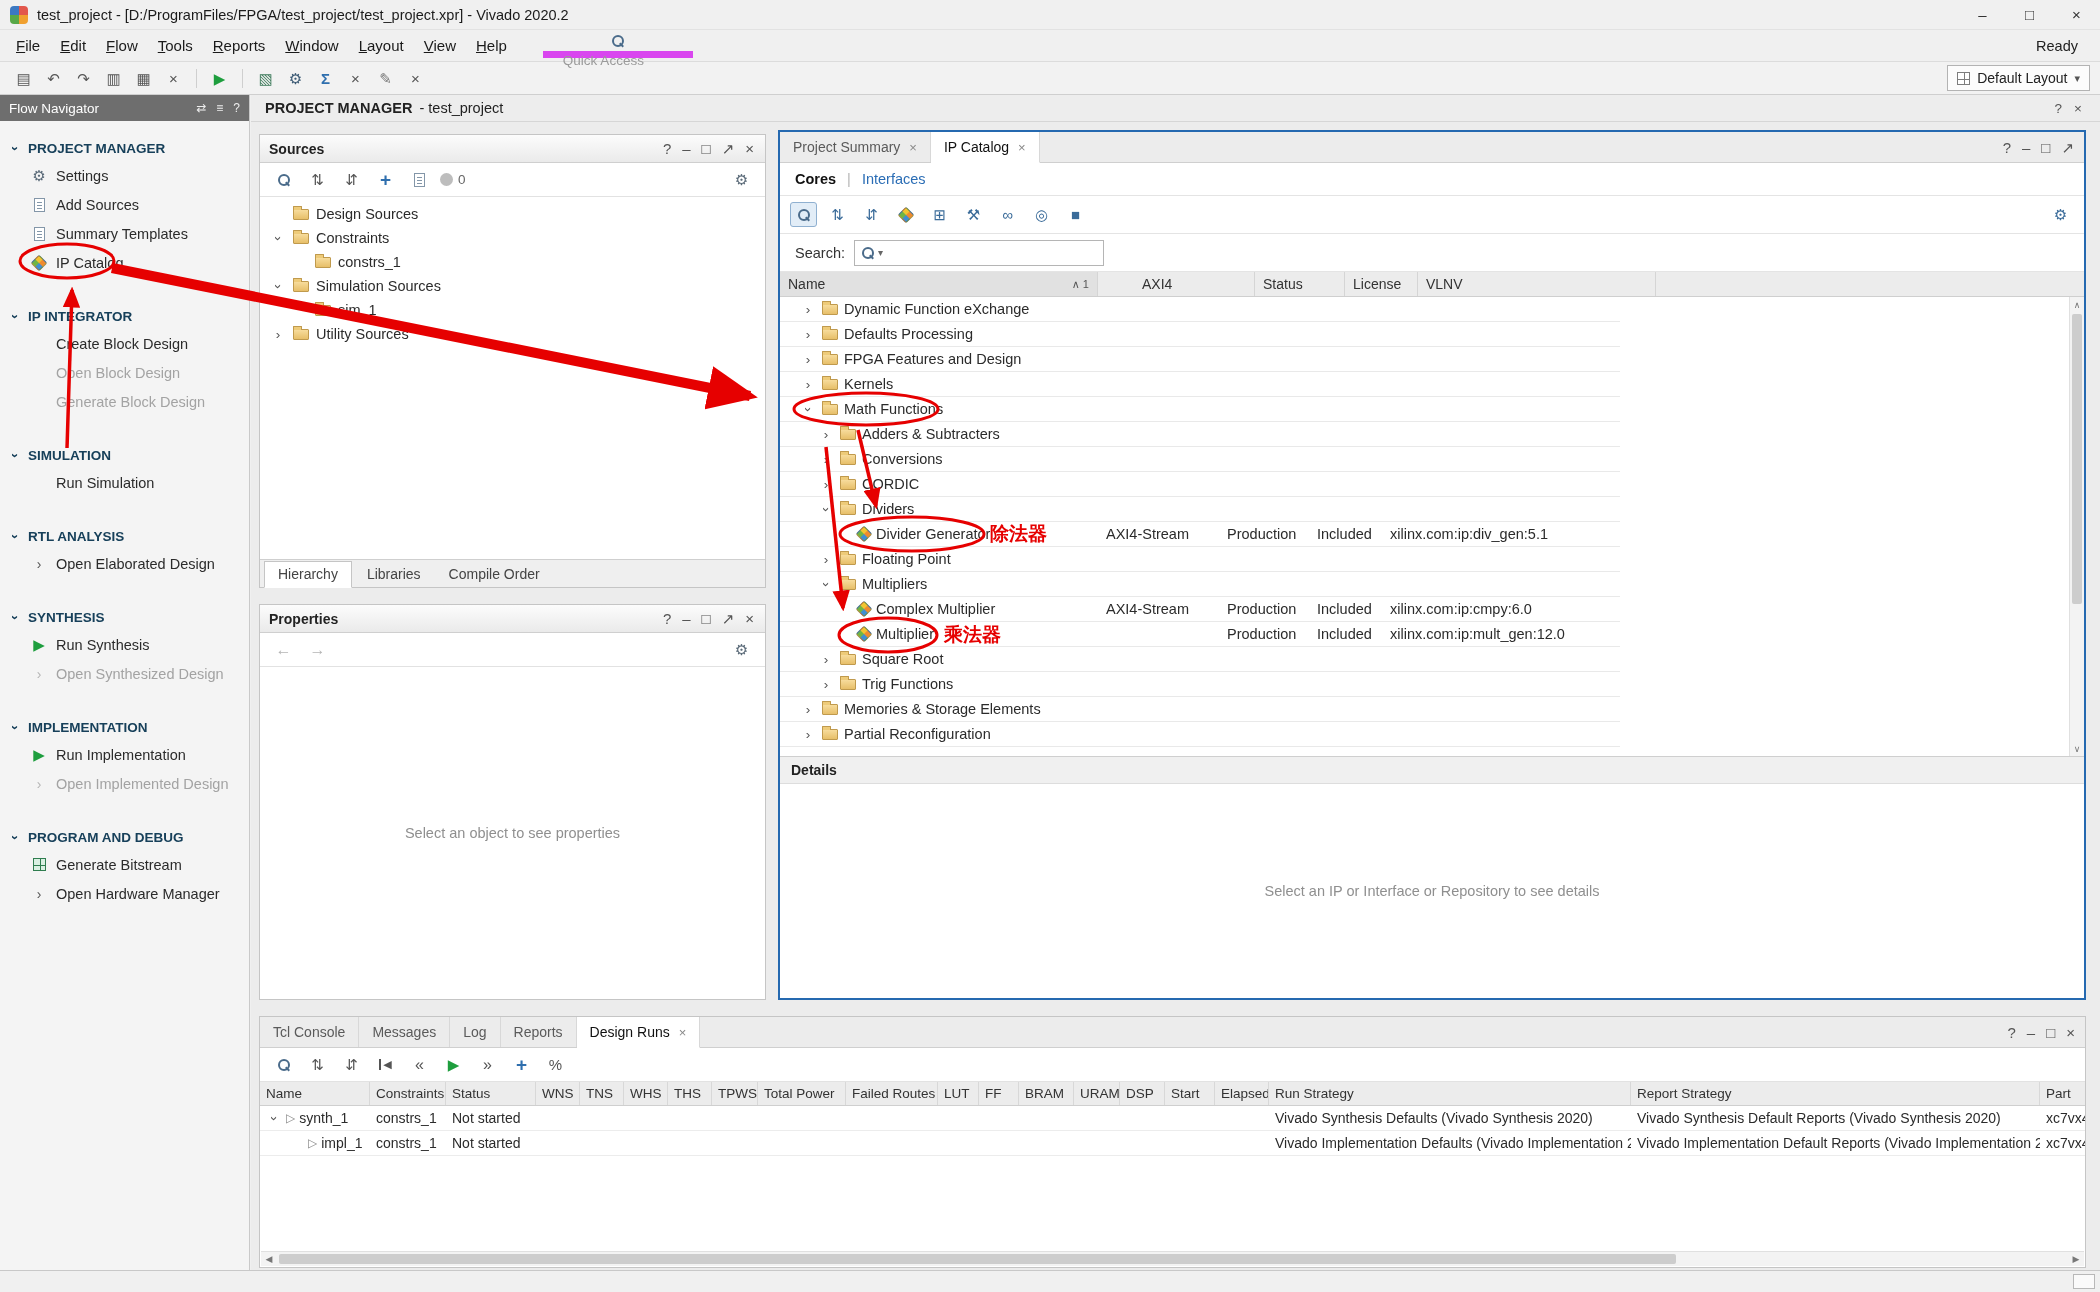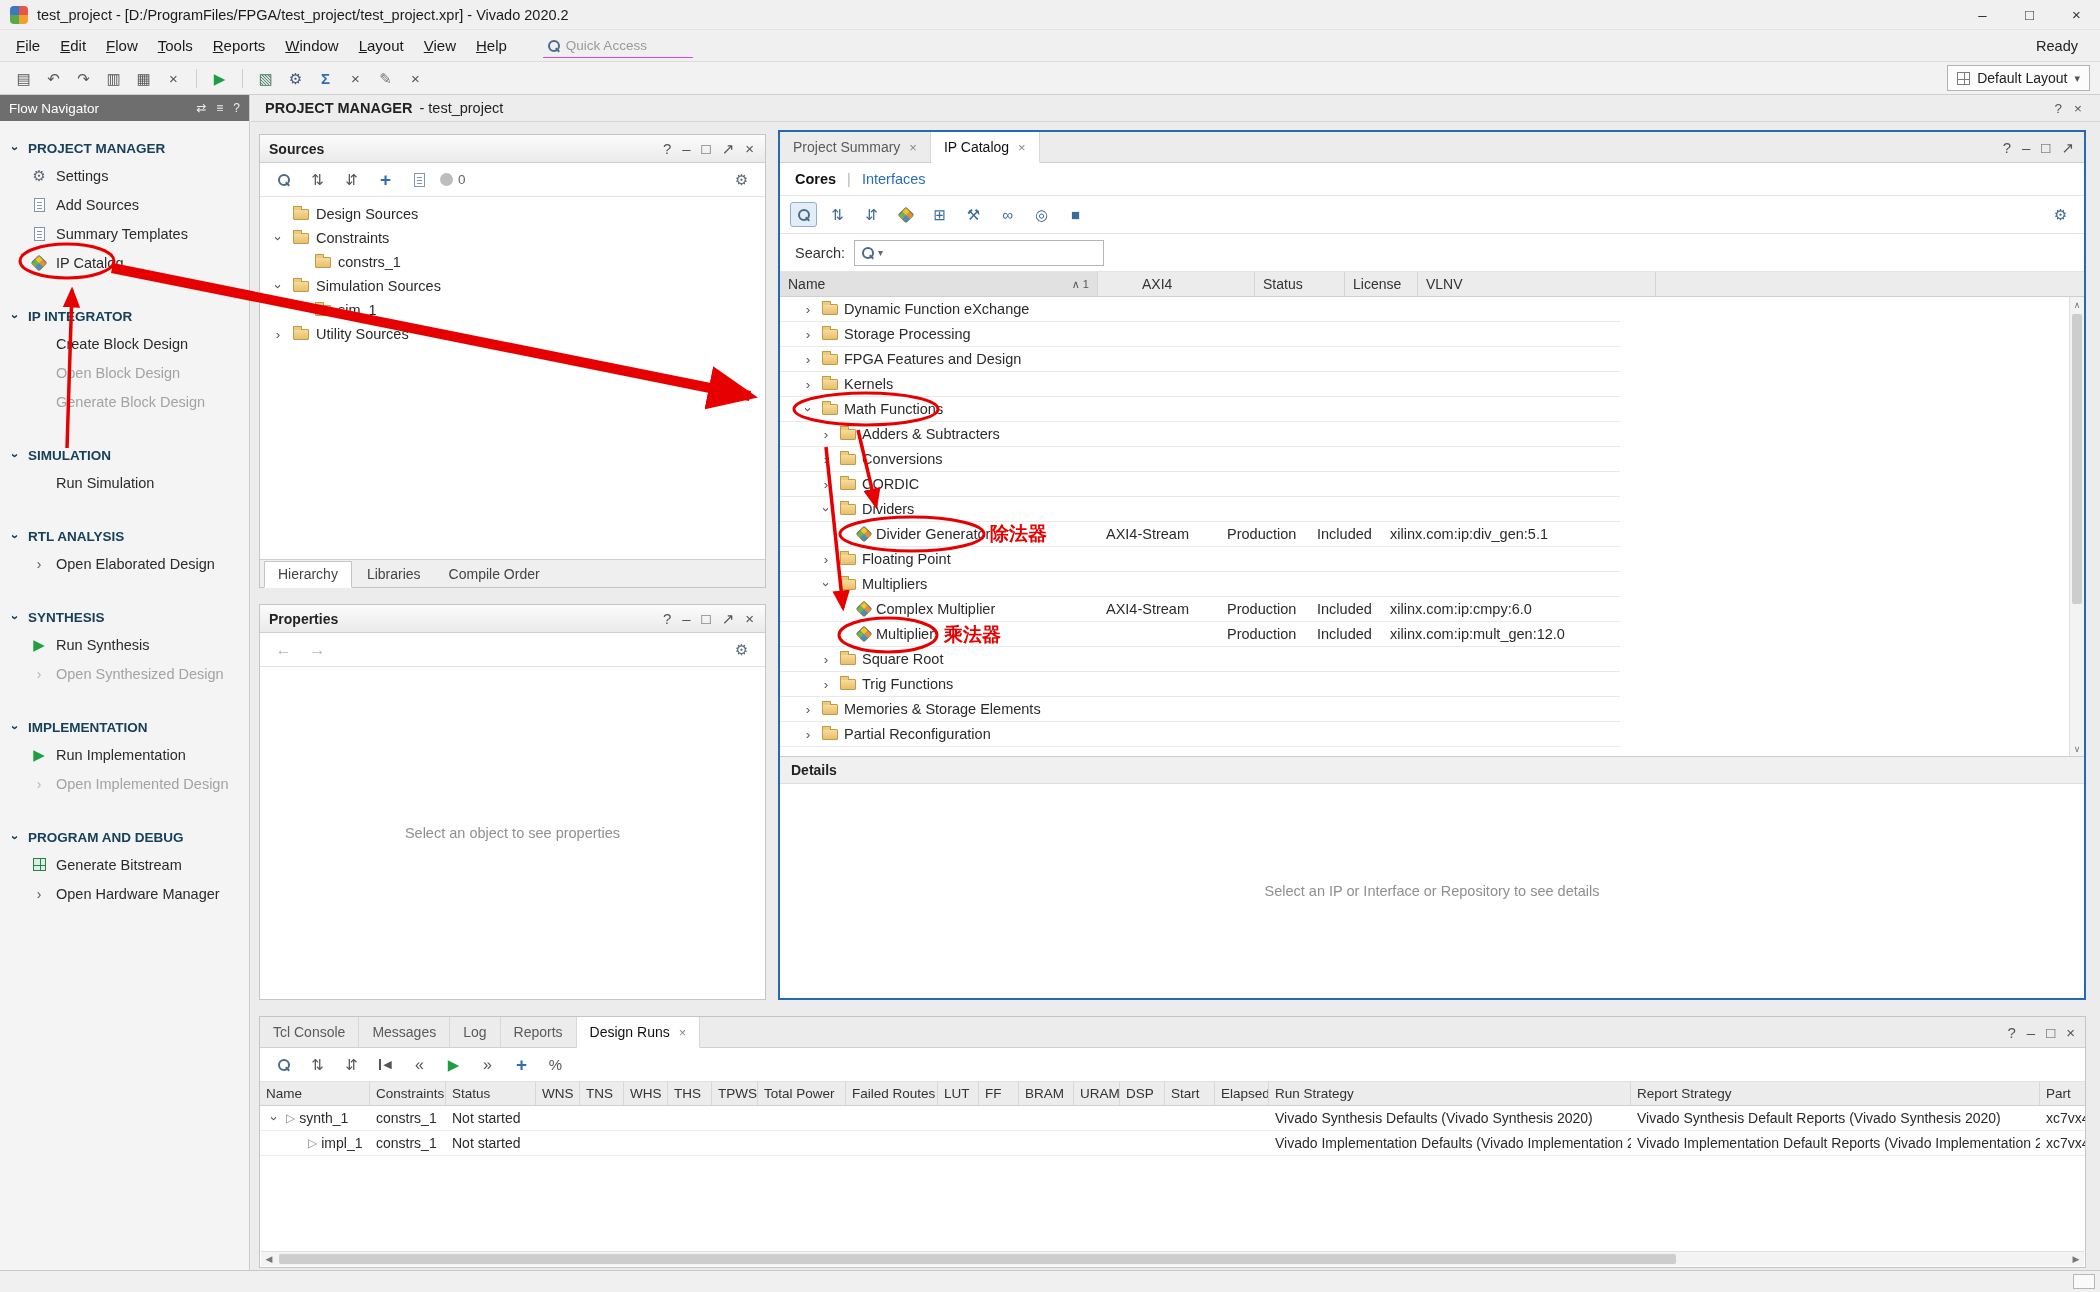--- a/index.html
+++ b/index.html
@@ -16,21 +16,21 @@
   .vivado-logo { width:18px; height:18px; border-radius:4px;
     background:conic-gradient(#e2574c 0 25%, #f0a02f 25% 50%, #58a848 50% 75%, #3b78c2 75% 100%); flex:none; }
   .title-text { font-size:14.5px; color:#1b1b1b; }
   .win-controls { margin-left:auto; display:flex; height:30px; }
   .win-btn { width:47px; display:flex; align-items:center; justify-content:center; font-size:15px; color:#333; }
 
   .menubar { height:32px; display:flex; align-items:center; padding:0 6px; background:#f0f0f0; border-bottom:1px solid #dcdcdc; }
   .menu-items { display:flex; }
   .menu-item { display:inline-block; padding:5px 10px; font-size:15px; color:#1a1a1a; }
   .menu-item::first-letter { text-decoration:underline; }
-  .quick-access { margin-left:26px; display:flex; align-items:center; gap:6px; width:150px; height:24px; border-bottom:1px solid #d946ef; padding:0 4px; }
+  .quick-access { margin-left:26px; display:flex; align-items:center; gap:6px; width:150px; height:24px; border-bottom:7px solid #d946ef; padding:0 4px;flex-direction:column; }
   .qa-input { width:110px; font-size:13.5px; }
   .qa-input::placeholder { color:#9a9a9a; }
   .ready { margin-left:auto; font-size:14.5px; color:#222; padding-right:16px; }
 
   .toolbar { height:33px; display:flex; align-items:center; padding:0 10px; background:#f2f2f2; border-bottom:1px solid #cfcfcf; }
   .tb-icons { display:flex; align-items:center; gap:3px; }
   .tb-btn { min-width:27px; height:25px; display:flex; align-items:center; justify-content:center; border-radius:3px; }
   .tb-sep { width:1px; height:19px; background:#cfcfcf; margin:0 6px; display:inline-block; }
   .hicon { font-size:15px; color:#555; line-height:1; }
   .ic-play { color:var(--green); font-size:15px; }
@@ -634,21 +634,21 @@
             </div>
             <div class="ip-cell" data-name="ip-cell-axi4" style="width: 121px;"></div>
             <div class="ip-cell" data-name="ip-cell-status" style="width: 90px;"></div>
             <div class="ip-cell" data-name="ip-cell-license" style="width: 73px;"></div>
             <div class="ip-cell" data-name="ip-cell-vlnv" style="width: 238px;"></div>
           </div>
           <div class="ip-row" data-name="ip-row-embedded-processing">
             <div class="ip-name" data-name="ip-name-cell" style="padding-left: 20px;">
               <span class="chev-slot chev" data-name="chevron-right-icon">›</span>
               <span class="folder-ico" data-name="folder-icon"></span>
-              <span class="ip-label" data-name="ip-name-label">Storage Processing</span>
+              <span class="ip-label" data-name="ip-name-label">Defaults Processing</span>
             </div>
             <div class="ip-cell" data-name="ip-cell-axi4" style="width: 121px;"></div>
             <div class="ip-cell" data-name="ip-cell-status" style="width: 90px;"></div>
             <div class="ip-cell" data-name="ip-cell-license" style="width: 73px;"></div>
             <div class="ip-cell" data-name="ip-cell-vlnv" style="width: 238px;"></div>
           </div>
           <div class="ip-row" data-name="ip-row-fpga-features-and-design">
             <div class="ip-name" data-name="ip-name-cell" style="padding-left: 20px;">
               <span class="chev-slot chev" data-name="chevron-right-icon">›</span>
               <span class="folder-ico" data-name="folder-icon"></span>

